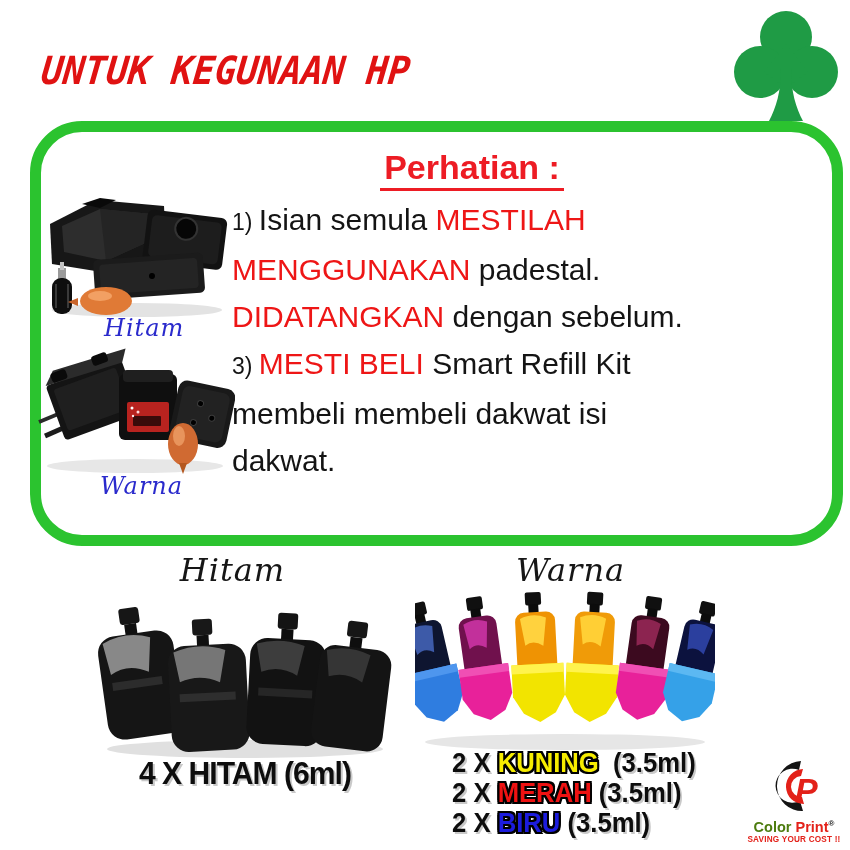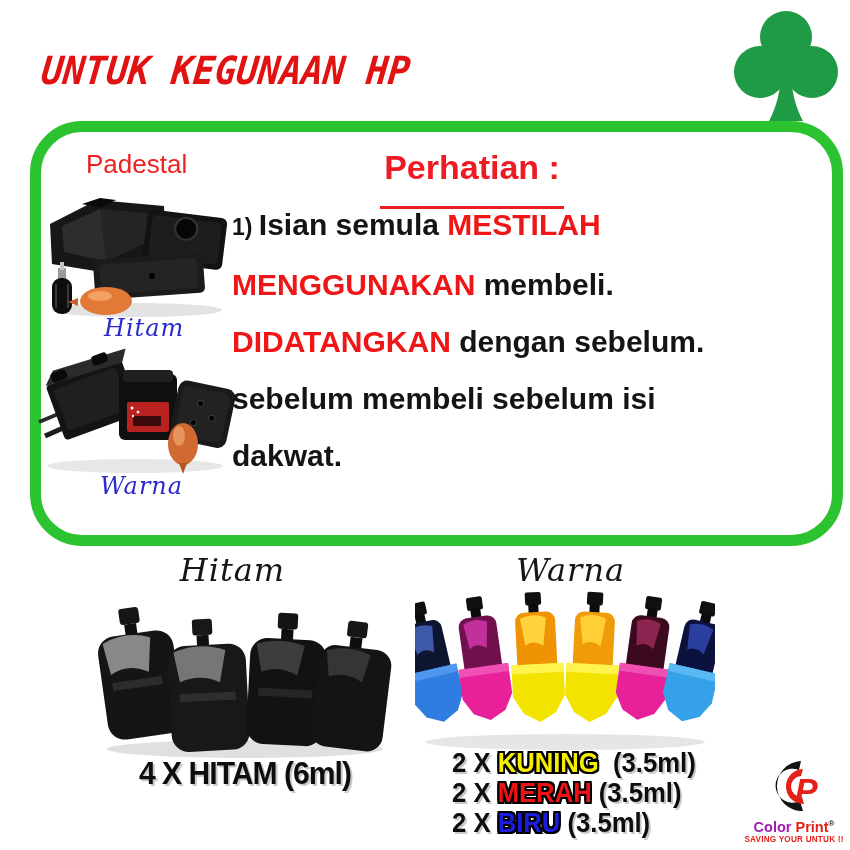--- a/index.html
+++ b/index.html
@@ -29,25 +29,25 @@
   .blue-script{
     font-family:"DejaVu Serif",serif;font-style:italic;
     font-size:24px;color:#2a2acc;letter-spacing:1px;white-space:nowrap;
   }
   .hitam-small{left:104px;top:314px;}
   .warna-small{left:100px;top:472px;}
 
   .perhatian-wrap{left:252px;top:148px;width:440px;text-align:center;}
   .perhatian-wrap span{
     font-size:34px;font-weight:bold;color:#ed1c24;
-    border-bottom:3px solid #ed1c24;padding:0 4px 20px 4px;
+    border-bottom:3px solid #ed1c24;padding:0 4px 2px 4px;
   }
   .notice-lines{
     left:232px;top:196px;width:505px;
-    font-size:30px;font-weight:bold;color:#141414;line-height:57px;
+    font-size:30px;font-weight:normal;color:#141414;line-height:47px;
   }
   .notice-lines .seg-num{font-size:23px;}
   .notice-lines .seg-red{color:#ee1616;}
   .notice-line{white-space:nowrap;}
 
   
   .section-header{
     font-family:"DejaVu Serif",serif;font-style:italic;
     font-size:32px;color:#161616;text-align:center;letter-spacing:1px;
   }
@@ -69,21 +69,21 @@
     text-shadow:-2px -2px 0 #000,2px -2px 0 #000,-2px 2px 0 #000,2px 2px 0 #000,
                 -2px 0 0 #000,2px 0 0 #000,0 -2px 0 #000,0 2px 0 #000;
   }
   .word-kuning{color:#f6ec00;}
   .word-merah{color:#ee1212;}
   .word-biru{color:#1c1cdd;}
 
   
   .logo{left:741px;top:760px;width:106px;text-align:center;}
   .logo-line{font-size:14.5px;font-weight:bold;line-height:15px;white-space:nowrap;}
-  .logo-color{color:#a21caf;}
+  .logo-color{color:#4d7c0f;}
   .logo-print{color:#e32119;}
   .logo-reg{font-size:8px;vertical-align:super;color:#131313;}
   .logo-tagline{font-size:8.2px;font-weight:bold;color:#e32119;letter-spacing:.2px;white-space:nowrap;}
 </style>
 </head>
 <body>
 
 <div class="canvas">
 
   <div class="abs lcd-title">UNTUK KEGUNAAN HP</div>
@@ -93,21 +93,20 @@
       <circle cx="53" cy="31" r="26"></circle>
       <circle cx="27" cy="66" r="26"></circle>
       <circle cx="79" cy="66" r="26"></circle>
       <polygon points="53,38 31,66 53,82 75,66"></polygon>
       <path d="M48,62 C48,86 43,102 36,115 L70,115 C63,102 58,86 58,62 Z"></path>
     </g>
   </svg>
 
   <div class="abs notice-box"></div>
 
-  <div class="abs padestal-label">Padestal</div>
 
   <svg class="abs" style="left:42px;top:184px;" width="190" height="135" viewBox="0 0 190 135">
     <ellipse cx="95" cy="126" rx="85" ry="7" fill="#e3e3e3"></ellipse>
 
     <g>
       <path d="M8,40 L55,16 L122,22 L124,62 L72,90 L10,80 Z" fill="#171717"></path>
       <path d="M20,42 L58,25 L110,30 L110,56 L64,77 L22,68 Z" fill="#2d2d2d"></path>
       <path d="M58,25 L110,30 L110,56 L64,77 Z" fill="#242424"></path>
       <path d="M40,20 L58,14 L74,16 L58,24 Z" fill="#090909"></path>
     </g>
@@ -185,27 +184,30 @@
 
   <div class="abs perhatian-wrap">
     <span>Perhatian :</span>
   </div>
 
   <div class="abs notice-lines">
     <div class="notice-line">
       <span class="seg-num">1) </span><span>Isian semula </span><span class="seg-red">MESTILAH</span>
     </div>
     <div class="notice-line">
-      <span class="seg-red">MENGGUNAKAN</span><span> membeli.</span>
+      <span class="seg-red">MENGGUNAKAN</span><span> padestal.</span>
     </div>
     <div class="notice-line">
       <span class="seg-red">DIDATANGKAN</span><span> dengan sebelum.</span>
     </div>
     <div class="notice-line">
-      <span>sebelum membeli sebelum isi</span>
+      <span class="seg-num">3) </span><span class="seg-red">MESTI BELI</span><span> Smart Refill Kit</span>
+    </div>
+    <div class="notice-line">
+      <span>membeli membeli dakwat isi</span>
     </div>
     <div class="notice-line">
       <span>dakwat.</span>
     </div>
   </div>
 
   <div class="abs section-header hitam-header">Hitam</div>
   <div class="abs section-header warna-header">Warna</div>
 
   <svg class="abs" style="left:95px;top:593px;" width="300" height="168" viewBox="0 0 300 168">
@@ -318,16 +320,16 @@
   <div class="abs logo">
     <svg width="74" height="52" viewBox="0 0 74 52">
       <path d="M44,1 A25,25 0 1 0 46,51 L43,41 A17,17 0 1 1 42,10 Z" fill="#141414"></path>
       <path d="M46,9 A17,17 0 1 0 47,44 L45,37 A10,10 0 1 1 44,16 Z" fill="#e32119"></path>
       <text x="38" y="42" font-family="Liberation Sans, sans-serif" font-size="34" font-weight="bold" font-style="italic" fill="#e32119">P</text>
     </svg>
     <div class="logo-line">
       <span class="logo-color">Color</span>
       <span class="logo-print">Print</span><span class="logo-reg">®</span>
     </div>
-    <div class="logo-tagline">SAVING YOUR UNTUK !!</div>
+    <div class="logo-tagline">SAVING YOUR COST !!</div>
   </div>
 
 </div>
 
 </body></html>

